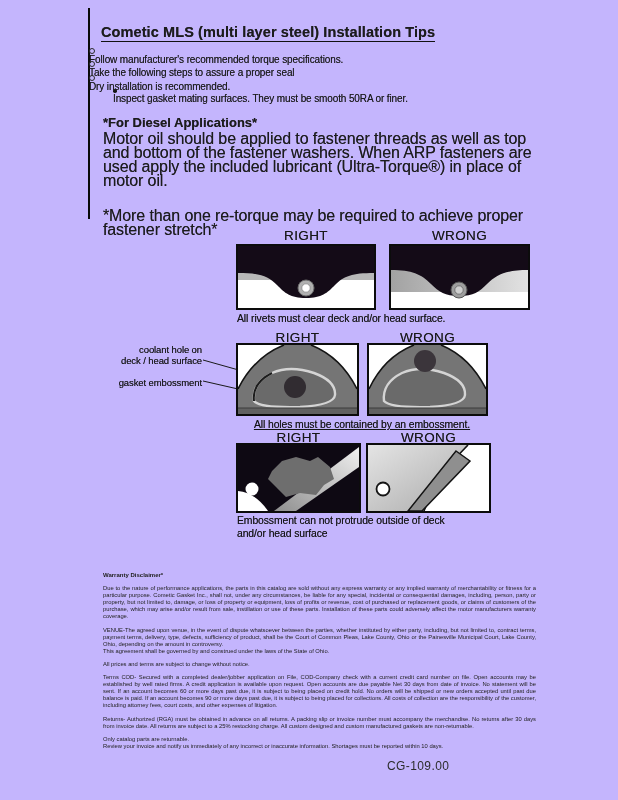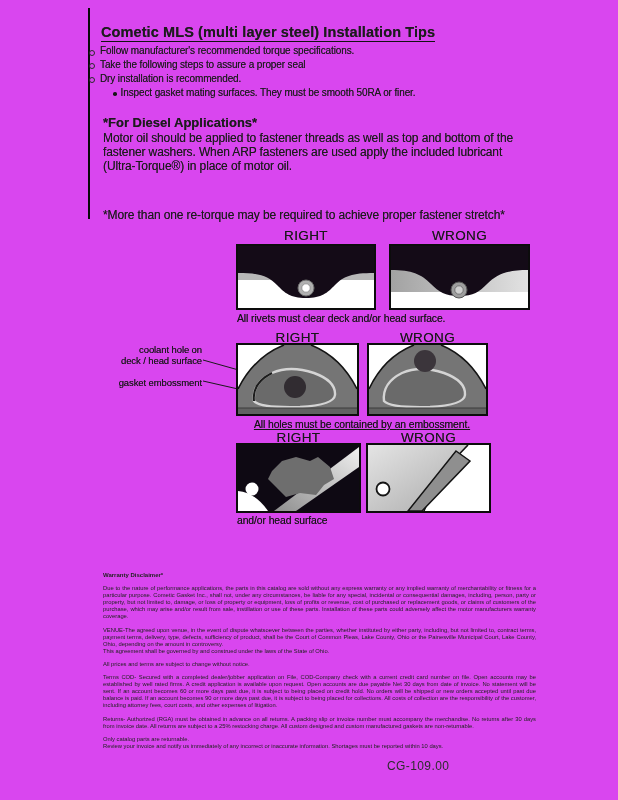--- a/index.html
+++ b/index.html
@@ -1,32 +1,32 @@
 <!DOCTYPE html>
 <html><head>
 <meta charset="utf-8">
 <style>
   html,body{margin:0;padding:0;background:#e9e9e9;}
-  #page{position:relative;width:618px;height:800px;background:#d946ef;overflow:hidden;
+  #page{position:relative;width:618px;height:800px;background:#c4b5fd;overflow:hidden;
         font-family:"Liberation Sans", sans-serif;color:#1c1c1c;}
   .abs{position:absolute;}
   .sh{text-shadow:0 0 0.4px rgba(20,20,20,0.65);}
   
   #doc-title{left:101px;top:23px;font-size:14.5px;font-weight:bold;letter-spacing:0.1px;
              border-bottom:1.6px solid #121212;padding-bottom:1px;display:inline-block;}
   #left-rule{left:88px;top:8px;width:1.6px;height:211px;background:#0a0a0a;}
   
   #tip-list{left:89px;top:44px;width:470px;font-size:10px;letter-spacing:-0.12px;}
-  .b-row{display:flex;align-items:center;height:13.8px;white-space:nowrap;}
+  .b-row{display:flex;align-items:flex-start;height:13.8px;white-space:nowrap;flex-direction:column;}
   .b-row.sub{margin-left:24px;}
   .ring{width:4px;height:4px;border:1px solid #2b2b2b;border-radius:50%;margin:3.5px 5px 0 0;flex:0 0 auto;}
   .dot{width:3.6px;height:3.6px;background:#161616;border-radius:50%;margin:4px 4px 0 0;flex:0 0 auto;}
   
   #diesel-heading{left:103px;top:115px;font-size:13px;font-weight:bold;}
-  .para{left:103px;width:430px;font-size:12px;line-height:13.9px;letter-spacing:-0.12px;}
+  .para{left:103px;width:430px;font-size:16px;line-height:13.9px;letter-spacing:-0.12px;}
   
   .dg-label{font-size:13.5px;letter-spacing:0.4px;text-align:center;color:#181818;}
   .caption{font-size:10.4px;letter-spacing:-0.1px;color:#151515;}
   .dg-box{border:2px solid #0c0c0c;background:#fff;}
   .dg-box svg{display:block;}
   .ann{font-size:9.5px;letter-spacing:-0.1px;color:#161616;text-align:right;width:107px;}
   
   #legal{left:103px;top:572px;width:433px;font-size:5.8px;line-height:7.1px;
          letter-spacing:0;color:#222;text-align:justify;}
   #legal-heading{font-weight:bold;font-size:6px;margin-bottom:6px;}
@@ -173,20 +173,21 @@
       </defs>
       <rect width="121" height="66" fill="#ffffff"></rect>
       <path d="M0,0 H100 Q70,30 56,66 H0 Z" fill="url(#g3w)"></path>
       <path d="M100,0 Q70,30 56,66" fill="none" stroke="#141414" stroke-width="1.6"></path>
       <path d="M88,6 L102,16 L54,66 L40,66 Z" fill="#8f8f8f" stroke="#141414" stroke-width="1.5"></path>
       <circle cx="15" cy="44" r="6.5" fill="#ffffff" stroke="#141414" stroke-width="1.8"></circle>
     </svg>
   </div>
 
   <div class="abs caption sh" style="left:237px;top:515px;line-height:12.5px;">
+    <div>Embossment can not protrude outside of deck</div>
     <div>and/or head surface</div>
   </div>
 
   <div id="legal" class="abs">
     <div id="legal-heading">Warranty Disclaimer*</div>
     <div class="lp">Due to the nature of performance applications, the parts in this catalog are sold without any express warranty or any implied warranty of merchantability or fitness for a particular purpose.  Cometic Gasket Inc., shall not, under any circumstances, be liable for any special, incidental or consequential damages, including, person, party or property, but not limited to, damage, or loss of property or equipment, loss of profits or revenue, cost of purchased or replacement goods, or claims of customers of the purchase, which may arise and/or result from sale, instillation or use of these parts.  Installation of these parts could adversely affect the motor manufacturers warranty coverage.</div>
     <div class="lp tight">VENUE-The agreed upon venue, in the event of dispute whatsoever between the parties, whether instituted by either party, including, but not limited to, contract terms, payment terms, delivery, type, defects, sufficiency of product, shall be the Court of Common Pleas, Lake County, Ohio or the Painesville Municipal Court, Lake County, Ohio, depending on the amount in controversy.</div>
     <div class="lp">This agreement shall be governed by and construed under the laws of the State of Ohio.</div>
     <div class="lp">All prices and terms are subject to change without notice.</div>
     <div class="lp">Terms COD- Secured with a completed dealer/jobber application on File, COD-Company check with a current credit card number on file.  Open accounts may be established by well rated firms.  A credit application is available upon request.  Open accounts are due payable Net 30 days from date of invoice.  No statement will be sent.  If an account becomes 60 or more days past due, it is subject to being placed on credit hold.  No orders will be shipped or new orders accepted until past due balance is paid.  If an account becomes 90 or more days past due, it is subject to being placed for collections.  All costs of collection are the responsibility of the customer, including attorney fees, court costs, and other expenses of litigation.</div>

